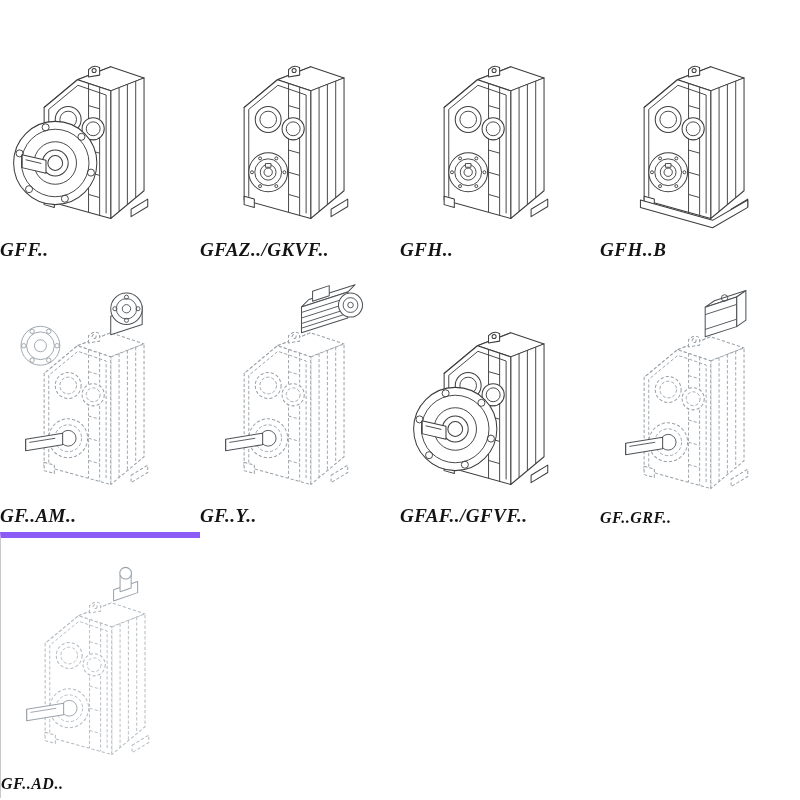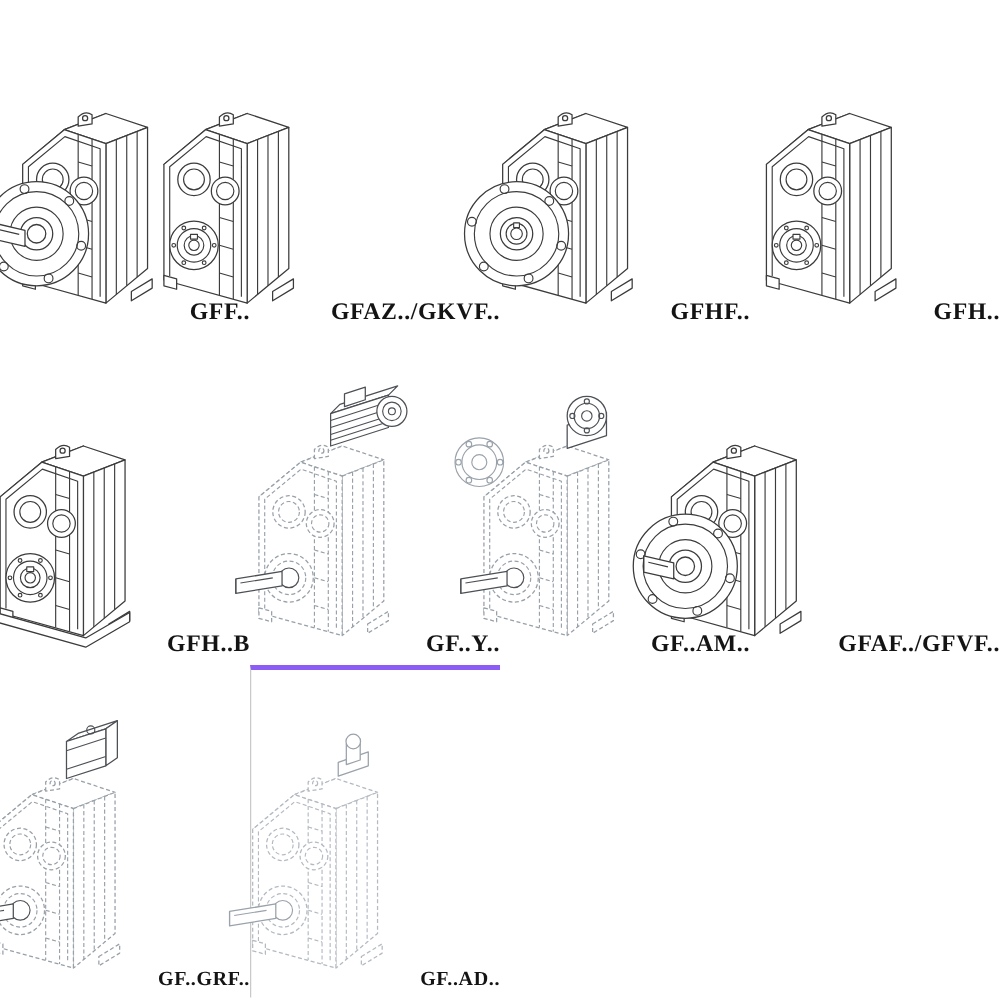--- a/index.html
+++ b/index.html
@@ -8,31 +8,32 @@
     width:800px; height:800px; overflow:hidden;
     font-family:"Liberation Serif","DejaVu Serif",serif;
   }
   .grid {
     display:grid;
     grid-template-columns:repeat(4,200px);
     grid-template-rows:repeat(3,266px);
     width:800px; height:800px;
   }
   .cell {
-    display:flex; 
-    align-items:flex-end; justify-content:flex-end;
+    display:flex; flex-direction:column;
+    align-items:flex-start; justify-content:flex-end;
     padding-bottom:5px;
+    font-style:italic;
   }
   .cell svg.drawing { width:178px; height:222px; flex:0 0 auto; }
   .label {
     font-weight:bold; font-size:19px; letter-spacing:.5px;
     color:#141414; margin-top:2px; white-space:nowrap;
   }
   .cell.big .label { font-size:16px; }
-  .cell.bordered { border-left:1px solid #c9c9c9; border-top:4px solid #8b5cf6;padding-left:44px; }
+  .cell.bordered { border-left:1px solid #c9c9c9; border-top:6px solid #8b5cf6; }
   svg.drawing { color:#3c3c3c; }
   use.ghost  { color:#98a0a8; stroke-dasharray:3.5 2.2; }
   use.ghostlight { color:#b3bac1; stroke-dasharray:3.5 2.2; }
   g.acc { color:#4d5156; }
   g.acclight { color:#9aa2aa; }
 </style>
 </head>
 <body>
 
 <svg width="0" height="0" style="position:absolute" aria-hidden="true">
@@ -171,73 +172,65 @@
 
   <div class="cell">
     <svg class="drawing" viewBox="0 0 165 240" role="img">
       <use href="#gb-housing"></use>
       <use href="#gb-bore"></use>
     </svg>
     <div class="label">GFAZ../GKVF..</div>
   </div>
 
 
-  <div class="cell">
-    <svg class="drawing" viewBox="0 0 165 240" role="img">
-      <use href="#gb-housing"></use>
-      <use href="#gb-flange"></use>
-      <use href="#gb-flange-bore"></use>
-    </svg>
-    <div class="label">GFHF..</div>
-  </div>
 
   <div class="cell">
     <svg class="drawing" viewBox="0 0 165 240" role="img">
       <use href="#gb-housing"></use>
       <use href="#gb-bore"></use>
     </svg>
     <div class="label">GFH..</div>
   </div>
 
   <div class="cell">
     <svg class="drawing" viewBox="0 0 165 240" role="img">
       <use href="#gb-housing"></use>
       <use href="#gb-base"></use>
       <use href="#gb-bore"></use>
     </svg>
     <div class="label">GFH..B</div>
-  </div>
-
-  <div class="cell">
-    <svg class="drawing" viewBox="0 0 165 240" role="img">
-      <use href="#gb-housing" class="ghost"></use>
-      <g class="acc">
-        <use href="#gb-outshaft"></use>
-        <use href="#gb-motor"></use>
-      </g>
-    </svg>
-    <div class="label">GF..Y..</div>
   </div>
 
   <div class="cell">
     <svg class="drawing" viewBox="0 0 165 240" role="img">
       <use href="#gb-housing" class="ghost"></use>
       <g class="acclight">
         <use href="#gb-flange-disc"></use>
       </g>
       <g class="acc">
         <use href="#gb-outshaft"></use>
         <use href="#gb-adapter-round"></use>
       </g>
     </svg>
     <div class="label">GF..AM..</div>
   </div>
 
   <div class="cell">
     <svg class="drawing" viewBox="0 0 165 240" role="img">
+      <use href="#gb-housing" class="ghost"></use>
+      <g class="acc">
+        <use href="#gb-outshaft"></use>
+        <use href="#gb-motor"></use>
+      </g>
+    </svg>
+    <div class="label">GF..Y..</div>
+  </div>
+
+  <div class="cell">
+    <svg class="drawing" viewBox="0 0 165 240" role="img">
       <use href="#gb-housing"></use>
       <use href="#gb-flange"></use>
       <use href="#gb-shaft"></use>
     </svg>
     <div class="label">GFAF../GFVF..</div>
   </div>
 
 
   <div class="cell big">
     <svg class="drawing" viewBox="0 0 165 240" role="img">

